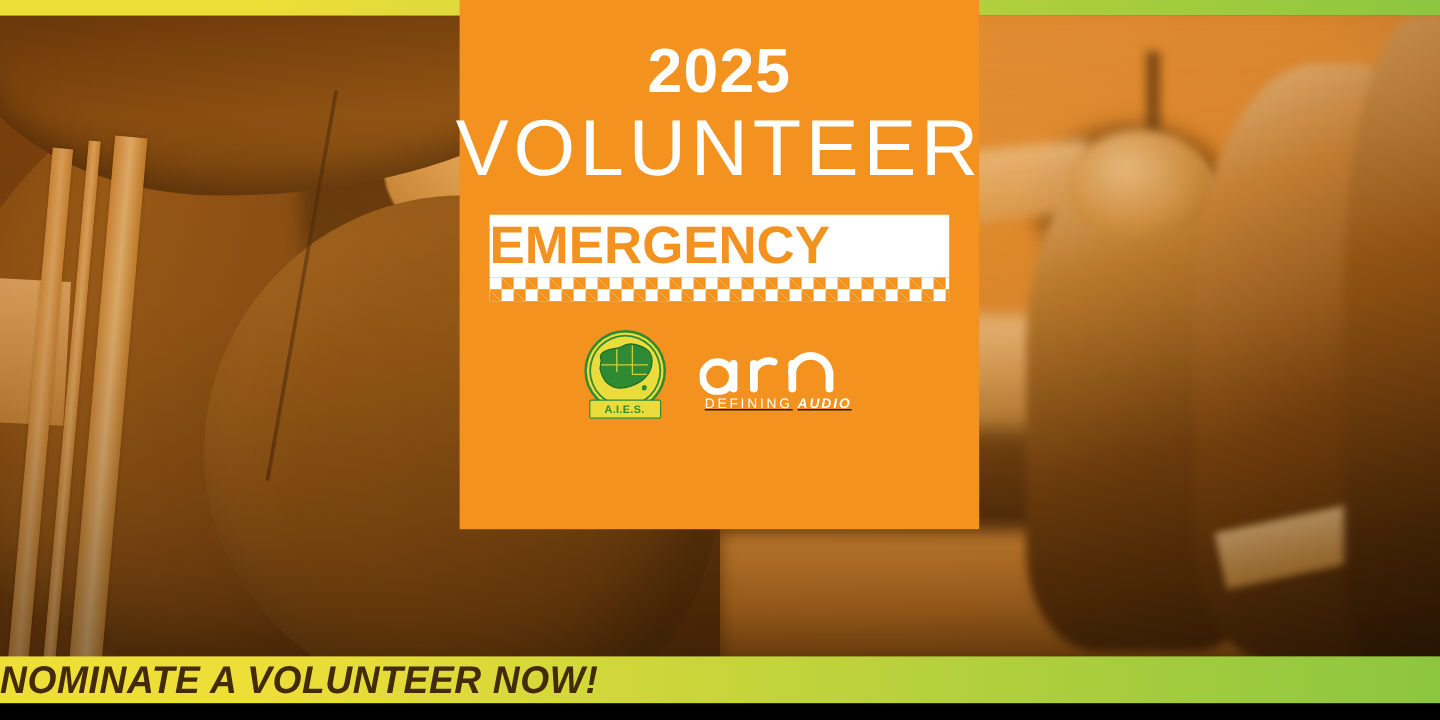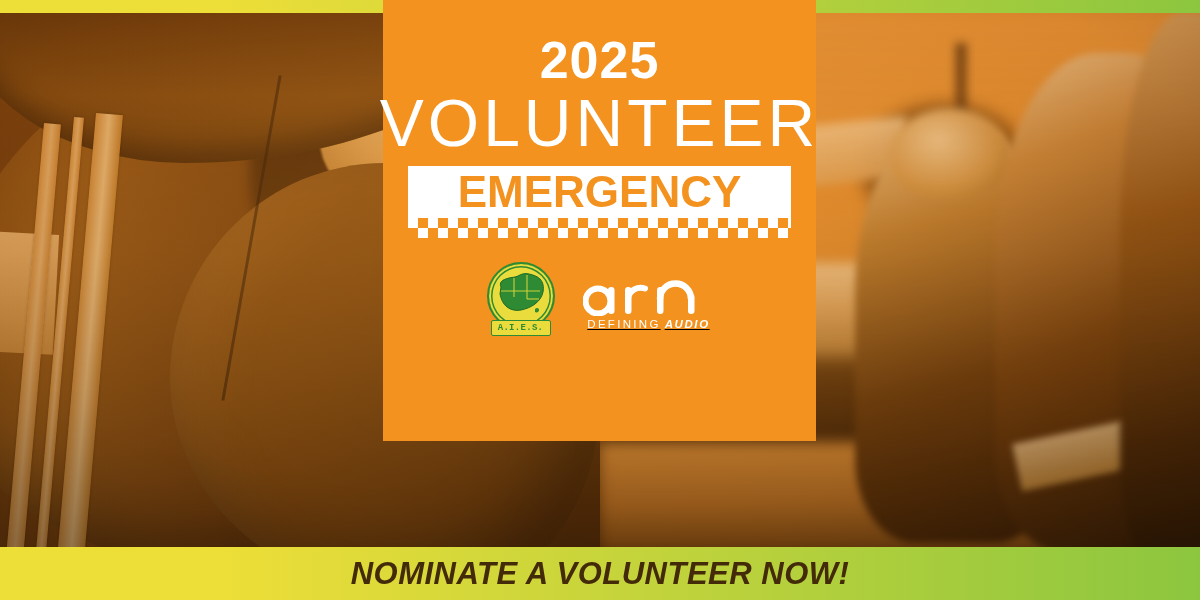--- a/index.html
+++ b/index.html
@@ -181,21 +181,21 @@
     position:absolute; inset:0;
     background:radial-gradient(ellipse 900px 420px at 50% 38%, rgba(255,176,62,.22) 0%, rgba(120,64,10,.18) 70%, rgba(50,26,4,.30) 100%);
   }
 
   
   .band {
     position:absolute; left:0; width:1200px;
     background:linear-gradient(90deg, var(--c1) 0%, var(--c1) 18%, var(--c2) 100%);
   }
   .band-top    { top:0;  height:13px; }
-  .band-bottom { top:547px; height:53px; display:flex; align-items:center; justify-content:center; }
+  .band-bottom { top:547px; height:39px; display:flex; align-items:center; justify-content:flex-start; }
 
   .cta-text {
     font-size:31px; font-weight:bold; font-style:italic;
     letter-spacing:.5px;
     color:#432a08;
     white-space:nowrap;
     transform:scaleY(1.04);
   }
 
   
@@ -212,24 +212,24 @@
   }
 
   .volunteer {
     margin-top:4px;
     font-size:66px; font-weight:100; color:#ffffff;
     letter-spacing:4px; line-height:1;
     transform:scaleX(1.0);
   }
 
   .emergency-band {
-    margin-top:10px;
+    margin-top:23px;
     width:383px; height:52px;
     background:#ffffff;
-    display:flex; align-items:center; justify-content:center;
+    display:flex; align-items:center; 
   }
   .emergency-text {
     font-size:44px; font-weight:bold; color:#f3921e;
     letter-spacing:0px; line-height:1;
   }
 
   .checker {
     width:383px; height:20px;
     background-color:#ffffff;
     background-image:
@@ -259,21 +259,21 @@
     border:2.5px solid #2e8b34;
     box-shadow:inset 0 0 0 2px #eadc3c, inset 0 0 0 3.5px #2e8b34;
   }
   .aies-map { position:absolute; left:9px; top:7px; }
   .aies-ribbon {
     position:absolute; left:6px; top:58px; width:60px; height:16px;
     background:#eadc3c; border:1.5px solid #2e8b34; border-radius:2px;
     display:flex; align-items:center; justify-content:center;
   }
   .aies-ribbon span {
-    font-size:9px; font-weight:bold; color:#2e8b34; letter-spacing:.3px;font-family:Liberation Mono, monospace;
+    font-size:9px; font-weight:bold; color:#2e8b34; letter-spacing:.3px;
   }
 
   .arn-logo { display:flex; flex-direction:column; align-items:center;text-decoration:underline; }
   .arn-word { line-height:0; }
   .arn-tag {
     margin-top:2px;
     font-size:11.5px; color:#ffffff; letter-spacing:2.3px;
     display:flex; gap:4px; align-items:baseline;
   }
   .arn-tag .bold { font-weight:bold; font-style:italic; letter-spacing:1.6px; }

